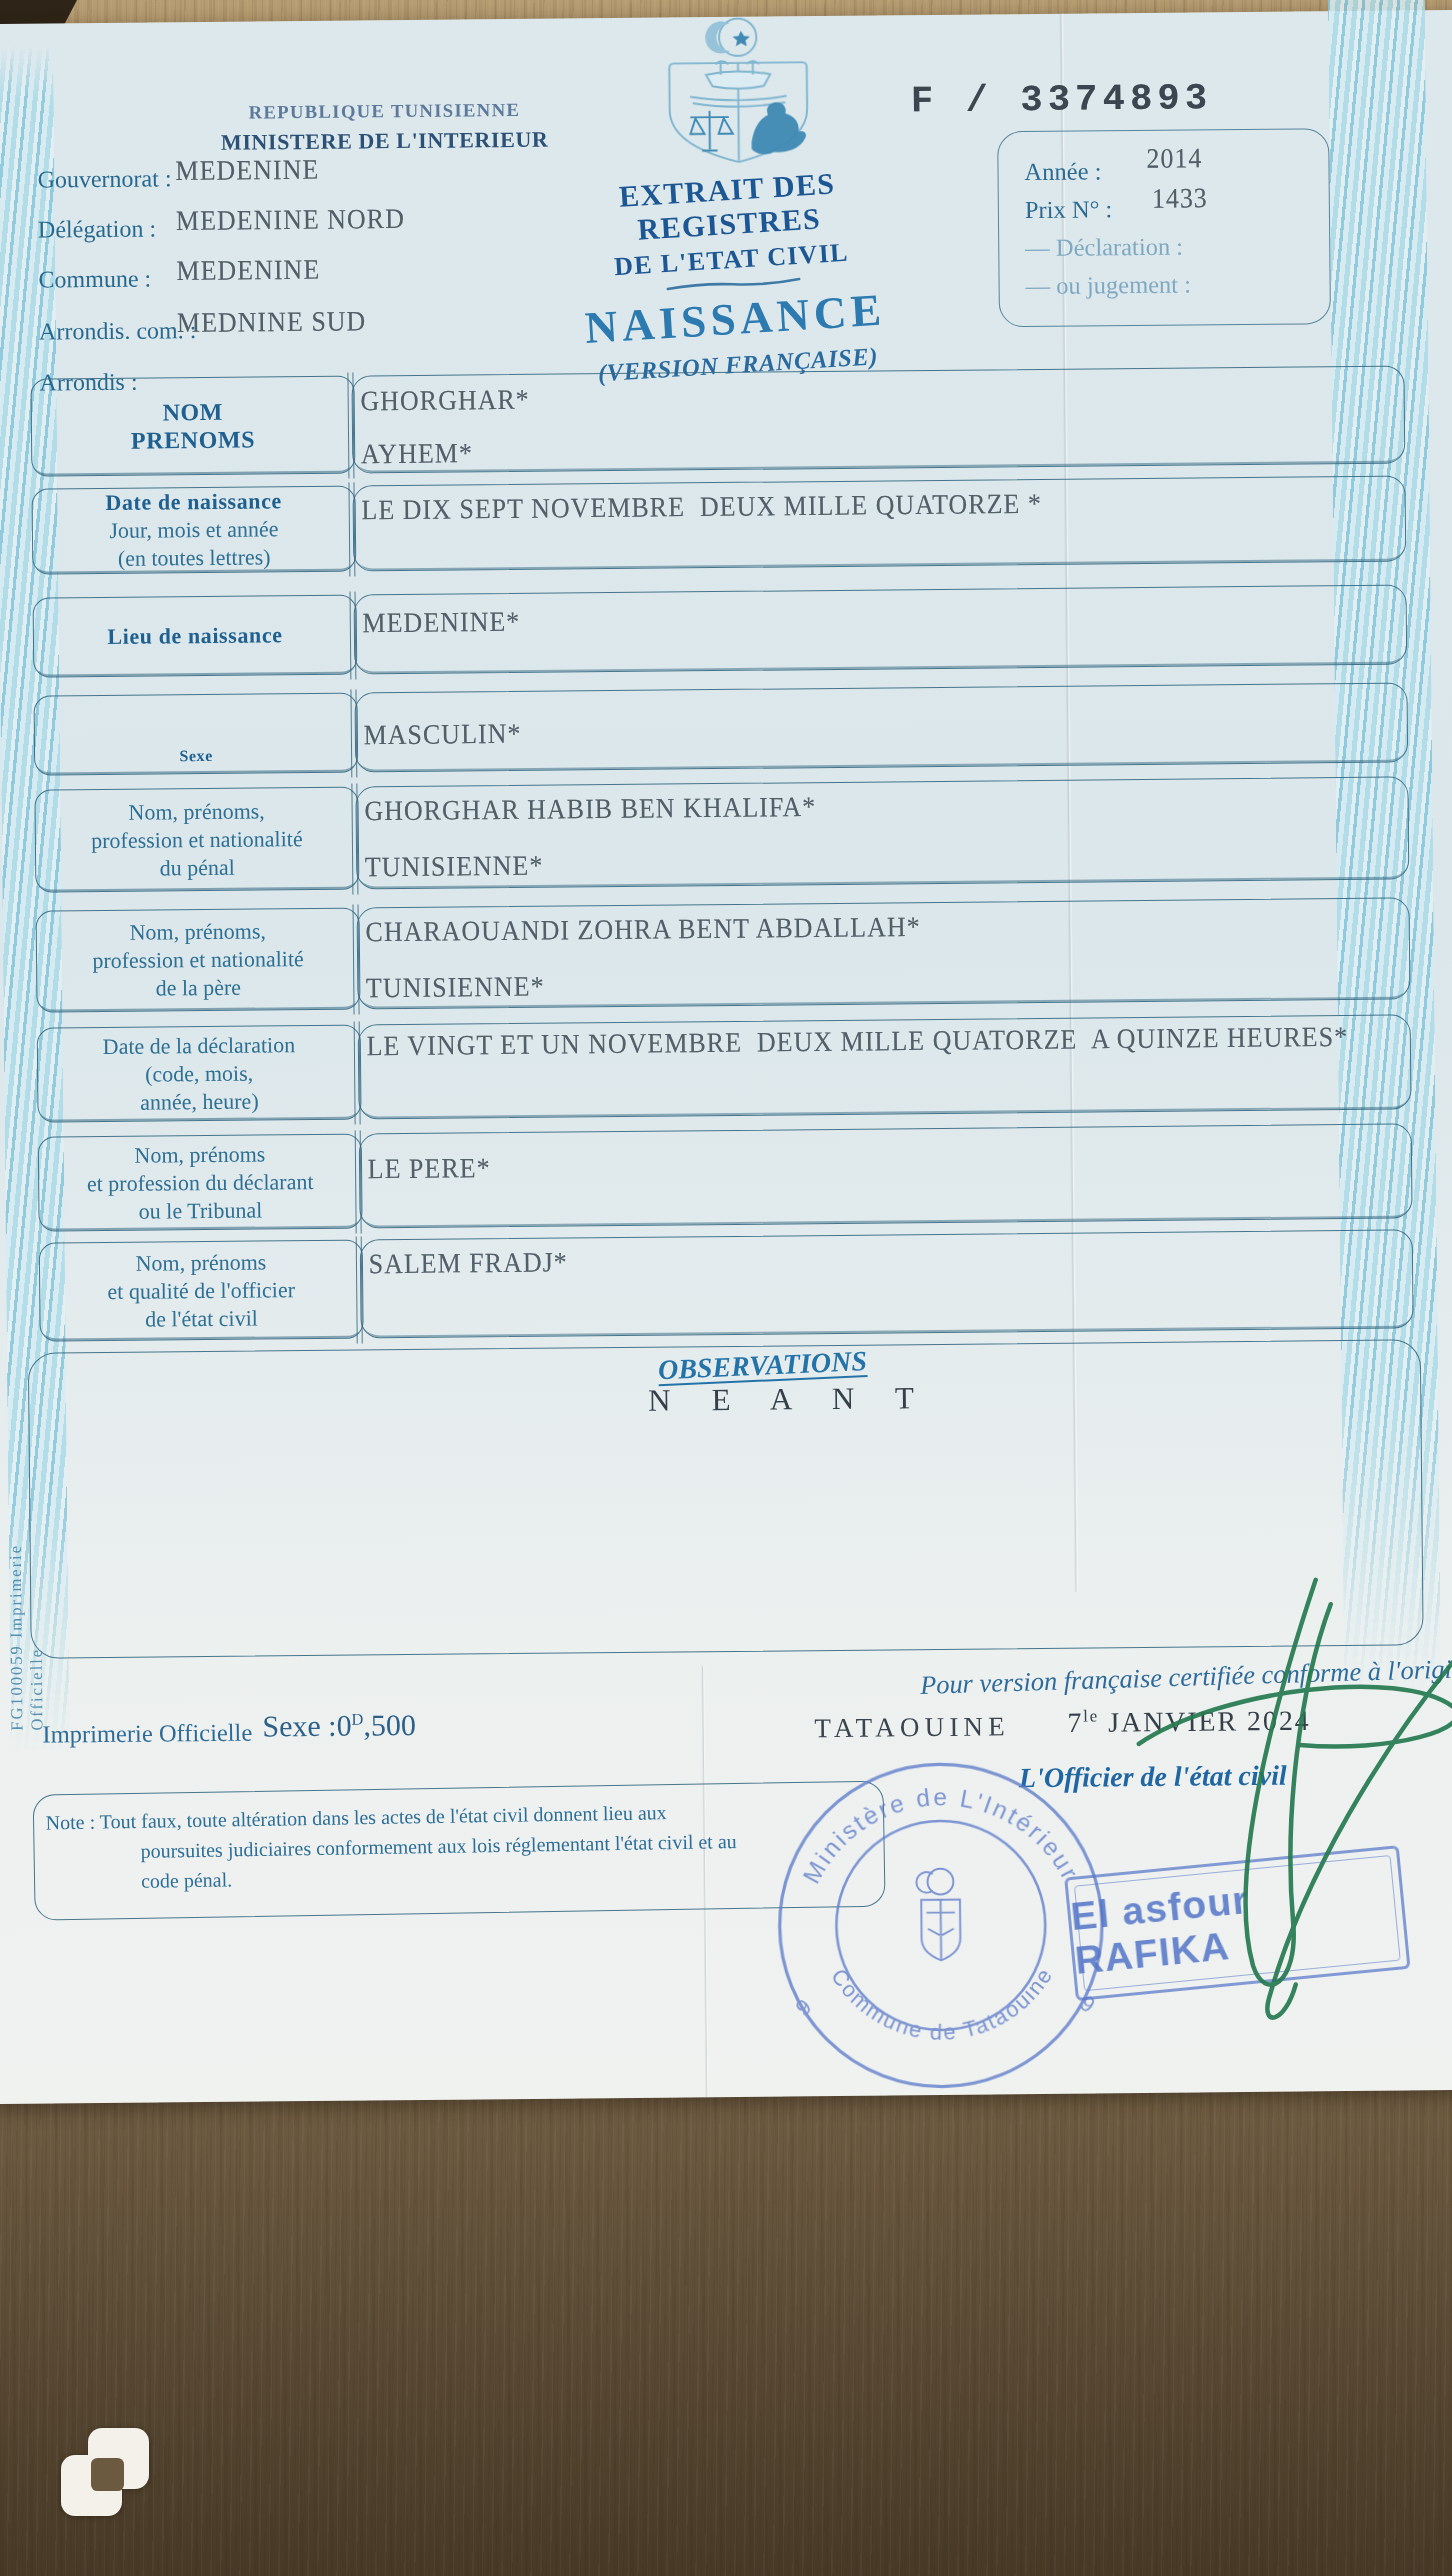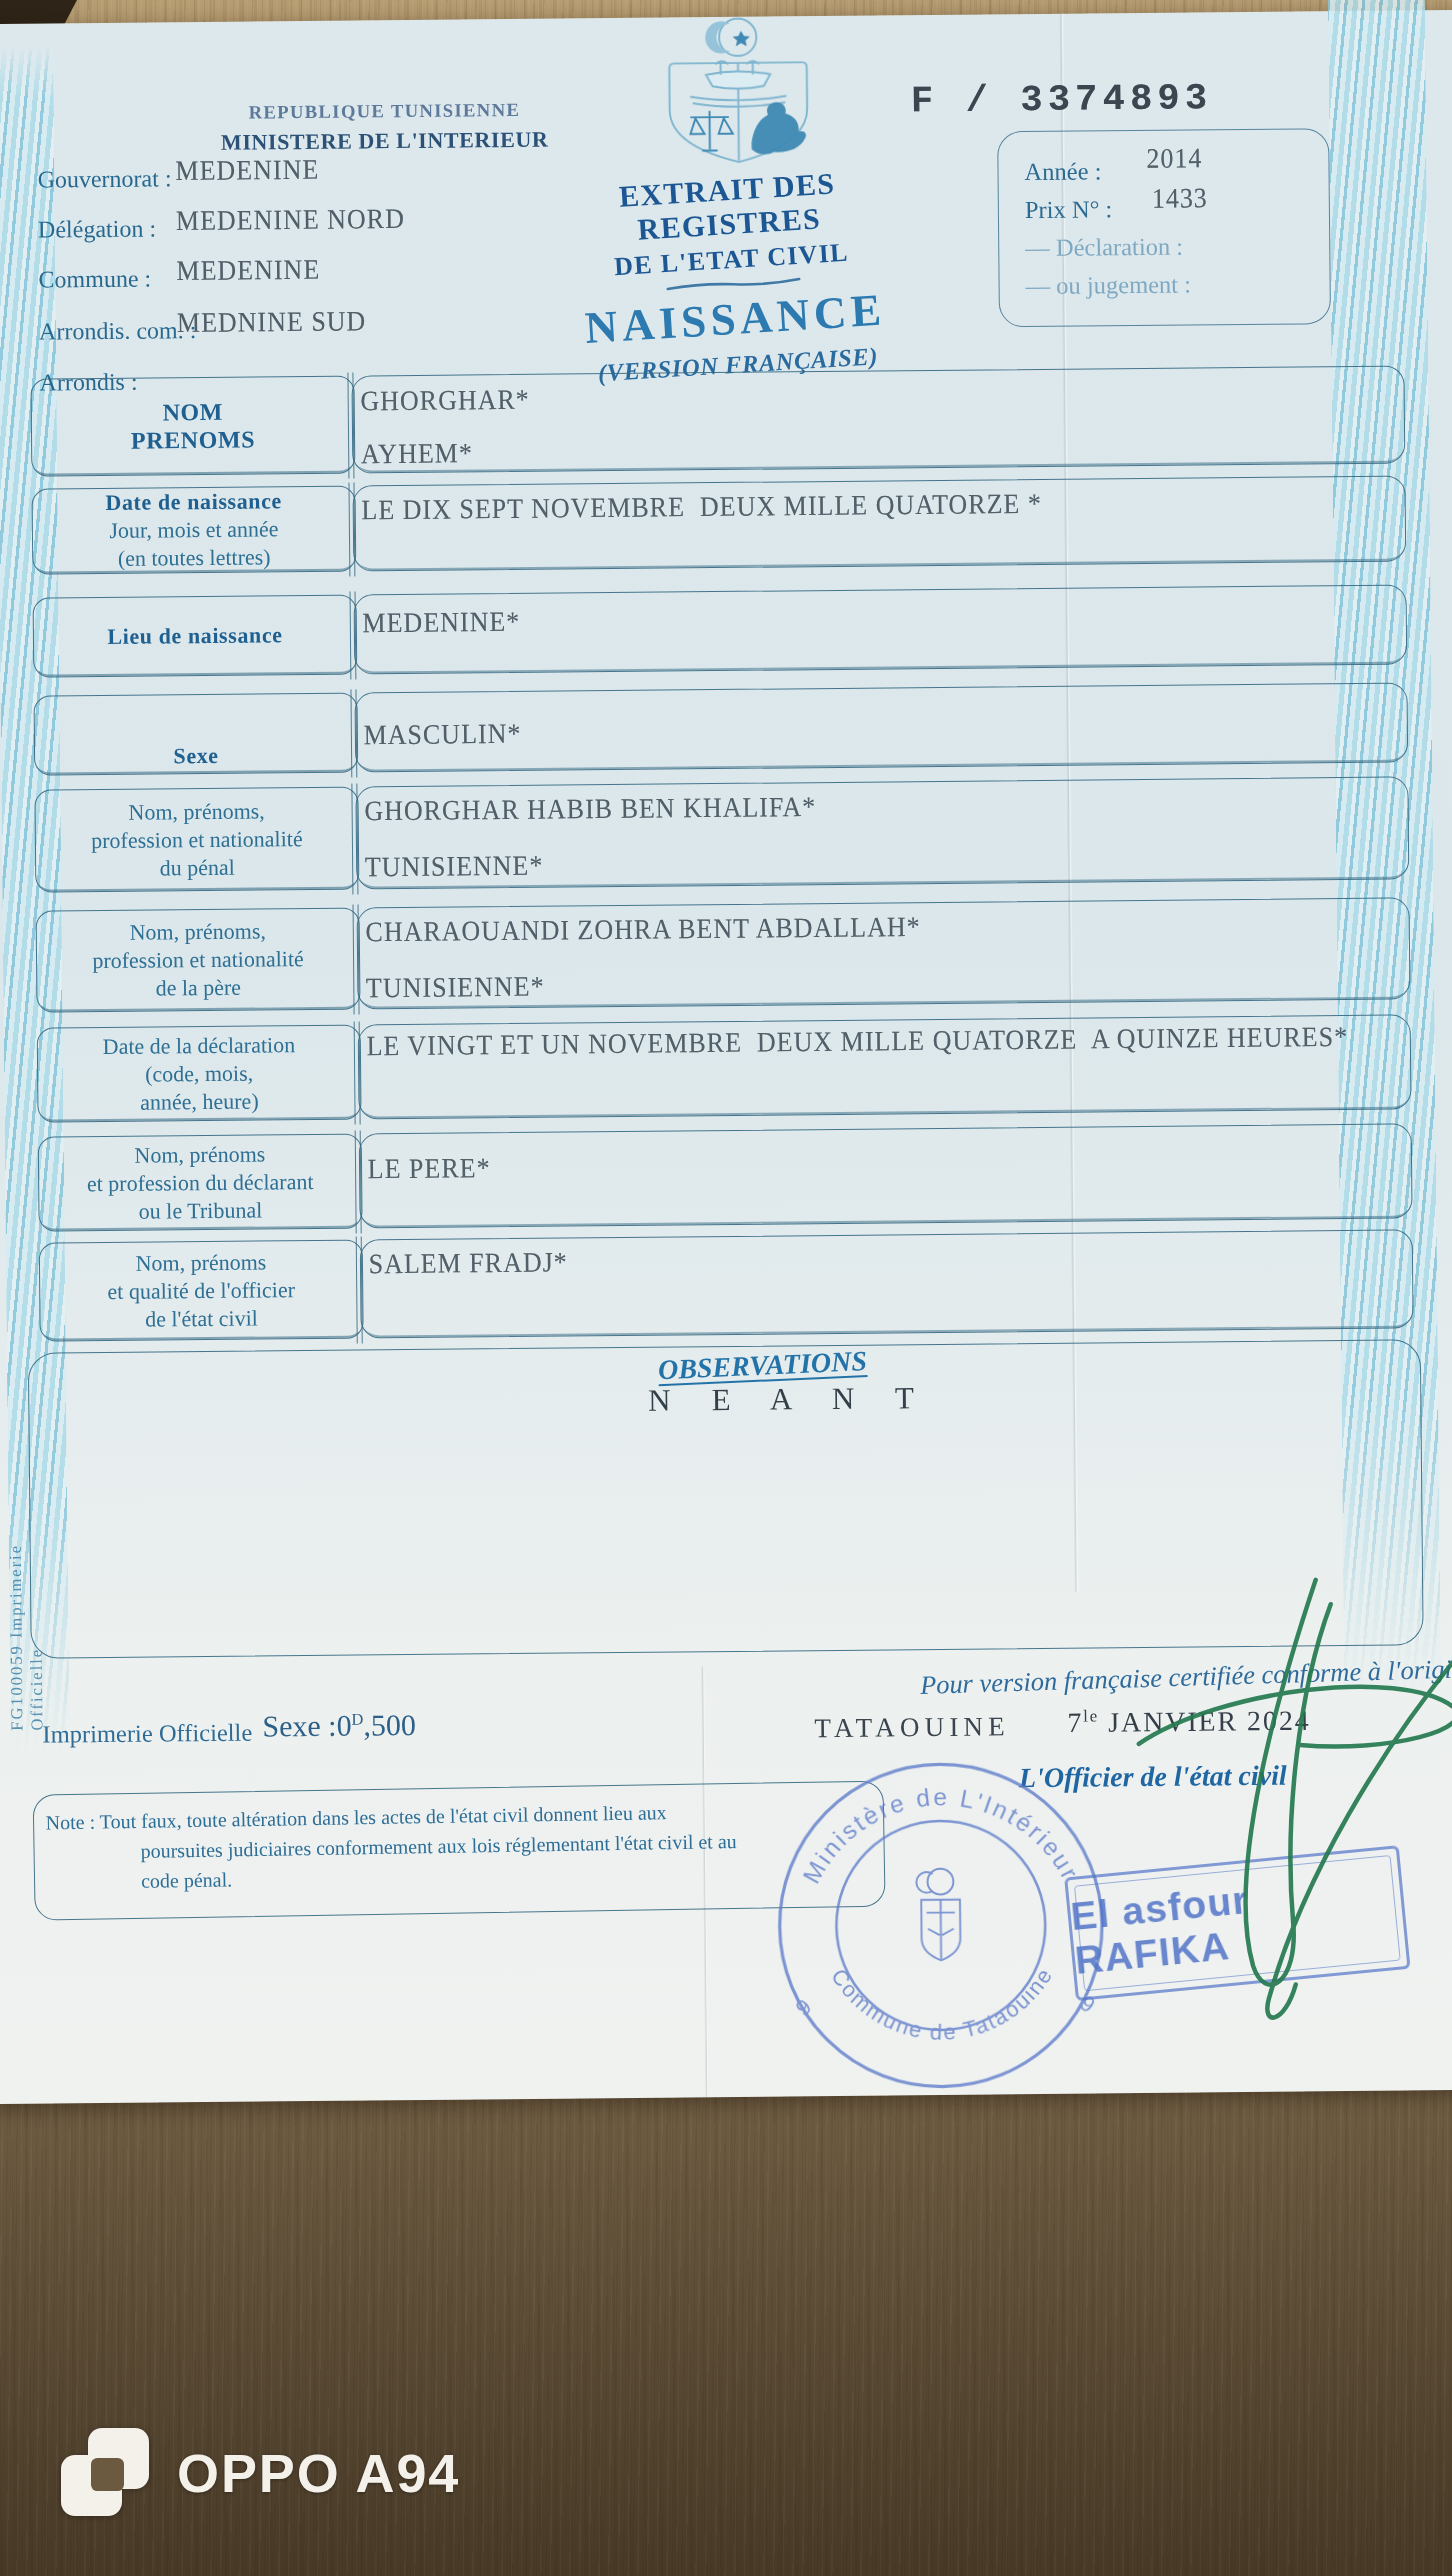--- a/index.html
+++ b/index.html
@@ -218,21 +218,21 @@
           <span class="b" style="font-size:22px;">Lieu de naissance</span>
         </div>
         <div class="valcell">
           <span class="tv" style="margin-top:11.6px;">MEDENINE*</span>
         </div>
         <div class="vline"></div>
       </div>
 
       <div class="frow" style="top:689px;height:80px;">
         <div class="lblcell">
-          <span class="b" style="font-size:22px;margin-top:44px;">Sexe</span>
+          <span class="b" style="font-size:16px;margin-top:44px;">Sexe</span>
         </div>
         <div class="valcell">
           <span class="tv" style="margin-top:26px;">MASCULIN*</span>
         </div>
         <div class="vline"></div>
       </div>
 
       <div class="frow" style="top:783px;height:103px;">
         <div class="lblcell">
           <span>Nom, prénoms,</span>
@@ -352,16 +352,15 @@
 
     <div class="sidetext">FG100059  Imprimerie Officielle</div>
   </div>
 
   <div class="wm">
     <div class="wm-icon">
       <div class="sq1"></div>
       <div class="sq2"></div>
       <div class="notch"></div>
     </div>
-    <div class="wm-text">OPPO A94</div>
   </div>
 </div>
 
 
 </body></html>

